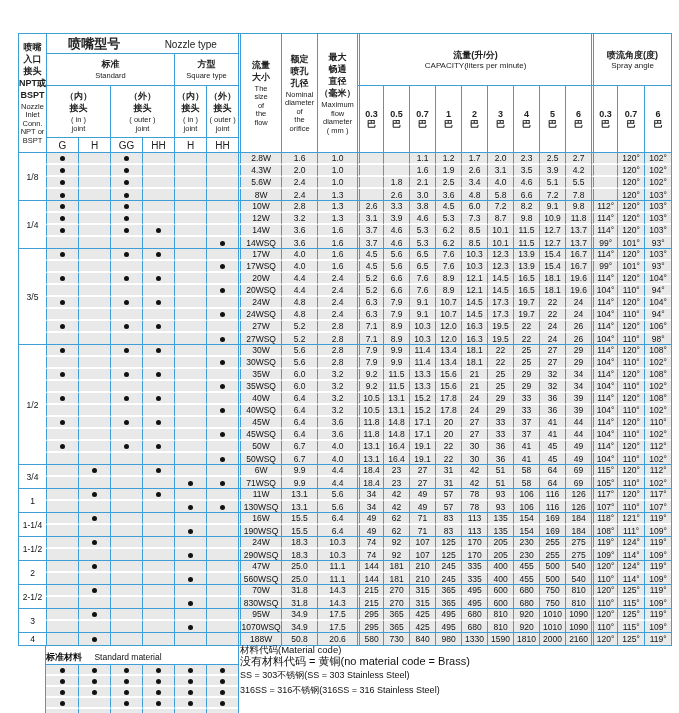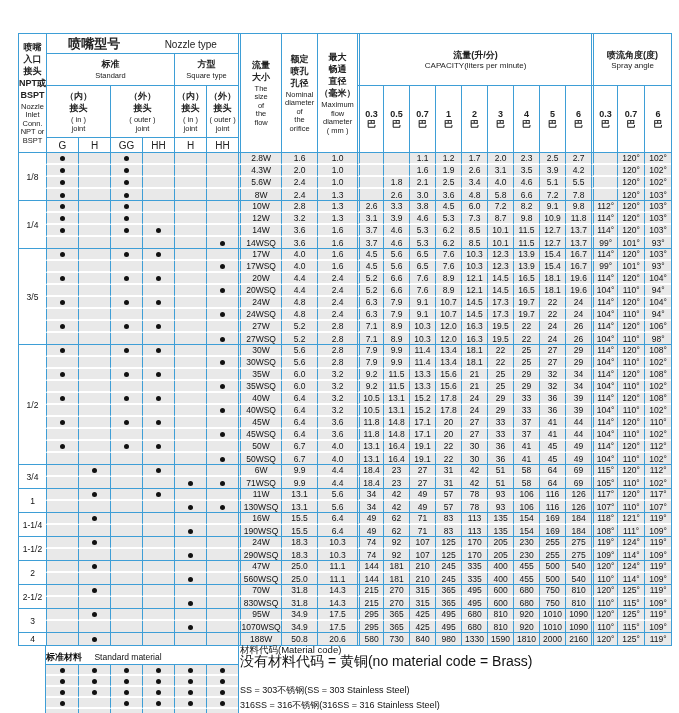--- a/index.html
+++ b/index.html
@@ -55,21 +55,21 @@
                  border-bottom:2px solid #fff; text-align:center; padding:0; line-height:9px; }
   table.mat td:first-child { border-left:0; }
   table.mat tr:last-child td { border-bottom:0; }
   .mat-h-zh { font-weight:bold; font-size:9px; margin-right:8px; }
   .mat-h-en { font-size:8.5px; }
 
   
   .legend { position:absolute; left:240px; top:644px; }
   .legend .line { white-space:nowrap; }
   .legend .t1 { font-size:9.5px; line-height:12px; }
-  .legend .t2 { font-size:14px; line-height:11px; margin-bottom:18px; }
+  .legend .t2 { font-size:11px; line-height:11px; margin-bottom:3px; }
   .legend .t3 { font-size:9px; line-height:10px; margin-bottom:4.5px; }
   .legend .code { font-weight:normal; }
 </style>
 </head>
 <body>
 
 <div id="app">
 
 
   <div class="main">

